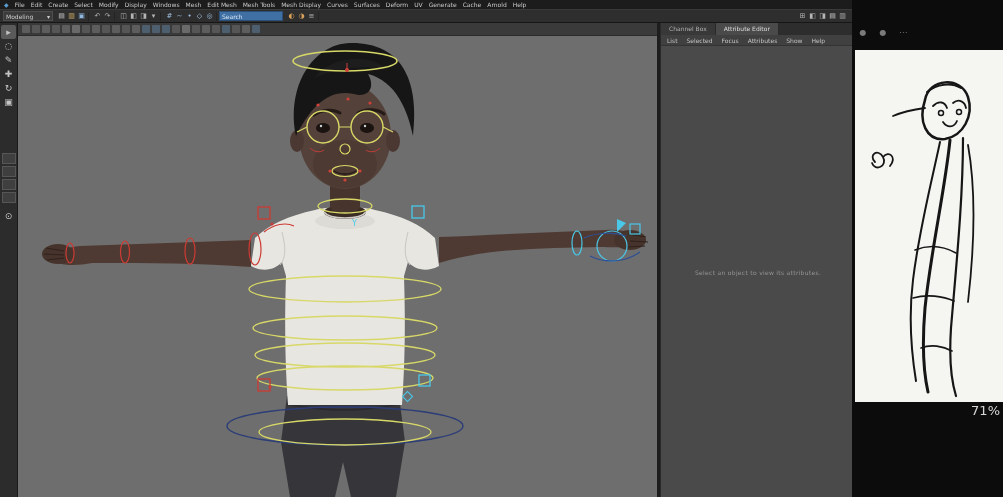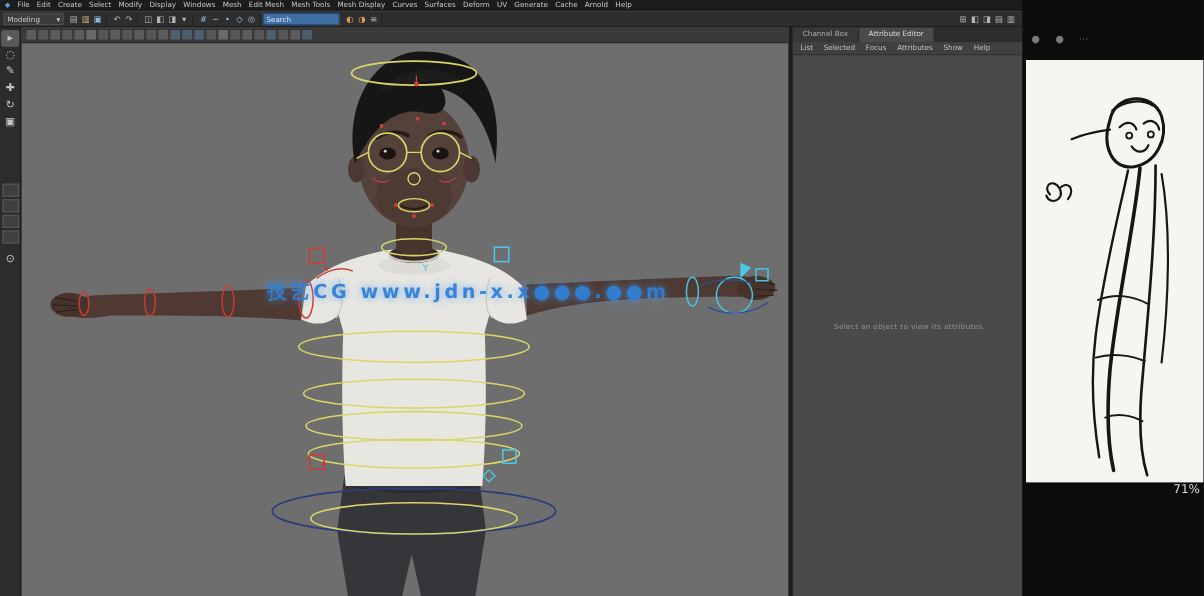--- a/index.html
+++ b/index.html
@@ -55,21 +55,21 @@
   .dock-tab.active{background:#4a4a4a;color:#ddd}
   .dock-menus{display:flex;gap:9px;height:11px;align-items:center;background:#404040;
     border-bottom:1px solid #333;padding:0 6px;font-size:6px;color:#c3c3c3}
   .dock-hint{position:absolute;left:34px;top:246px;font-size:6px;color:#949494;letter-spacing:.3px}
 
   
   .refwin{position:absolute;left:852px;top:0;width:151px;height:497px;background:#0c0c0c}
   .ref-dots{position:absolute;left:6px;top:28px;display:flex;gap:10px;color:#7a7a7a;font-size:8px}
   .ref-dots>div{width:10px;text-align:center}
   .ref-canvas{position:absolute;left:3px;top:50px;width:148px;height:352px;background:#f5f5f2}
-  .ref-zoom{position:absolute;right:3px;top:403px;font-size:10px;color:#d8d8d8}
+  .ref-zoom{position:absolute;right:3px;top:403px;font-size:13px;color:#d8d8d8}
 </style>
 </head>
 <body>
 
 <div id="root">
 
   <div class="menubar">
     <span class="appicon">◆</span>
     <div class="menus">
         <div class="menu-item">File</div>
@@ -262,21 +262,20 @@
         <ellipse cx="327" cy="342" rx="88" ry="12" stroke="#d8d868" stroke-width="1.3"></ellipse>
         <rect x="240" y="343" width="12" height="12" stroke="#cc3b34" stroke-width="1.3"></rect>
         <rect x="401" y="339" width="11" height="11" stroke="#49c8e8" stroke-width="1.3"></rect>
         <rect x="386" y="357" width="7" height="7" stroke="#49c8e8" stroke-width="1.1" transform="rotate(45 389.5 360.5)"></rect>
         <circle cx="252" cy="351" r="1.6" fill="#cc3b34" stroke="none"></circle>
         <ellipse cx="327" cy="390" rx="118" ry="19" stroke="#2c3d78" stroke-width="1.4"></ellipse>
         <ellipse cx="327" cy="396" rx="86" ry="13" stroke="#d8d868" stroke-width="1.3"></ellipse>
       </g>
     </svg>
 
-    <div class="watermark">技艺CG  www.jdn-x.x●●●.●●m</div>
   </div>
 
   <div class="rightdock">
     <div class="dock-tabs">
       <div class="dock-tab">Channel Box</div>
       <div class="dock-tab active">Attribute Editor</div>
     </div>
     <div class="dock-menus">
         <div class="dock-menu-item">List</div>
         <div class="dock-menu-item">Selected</div>

